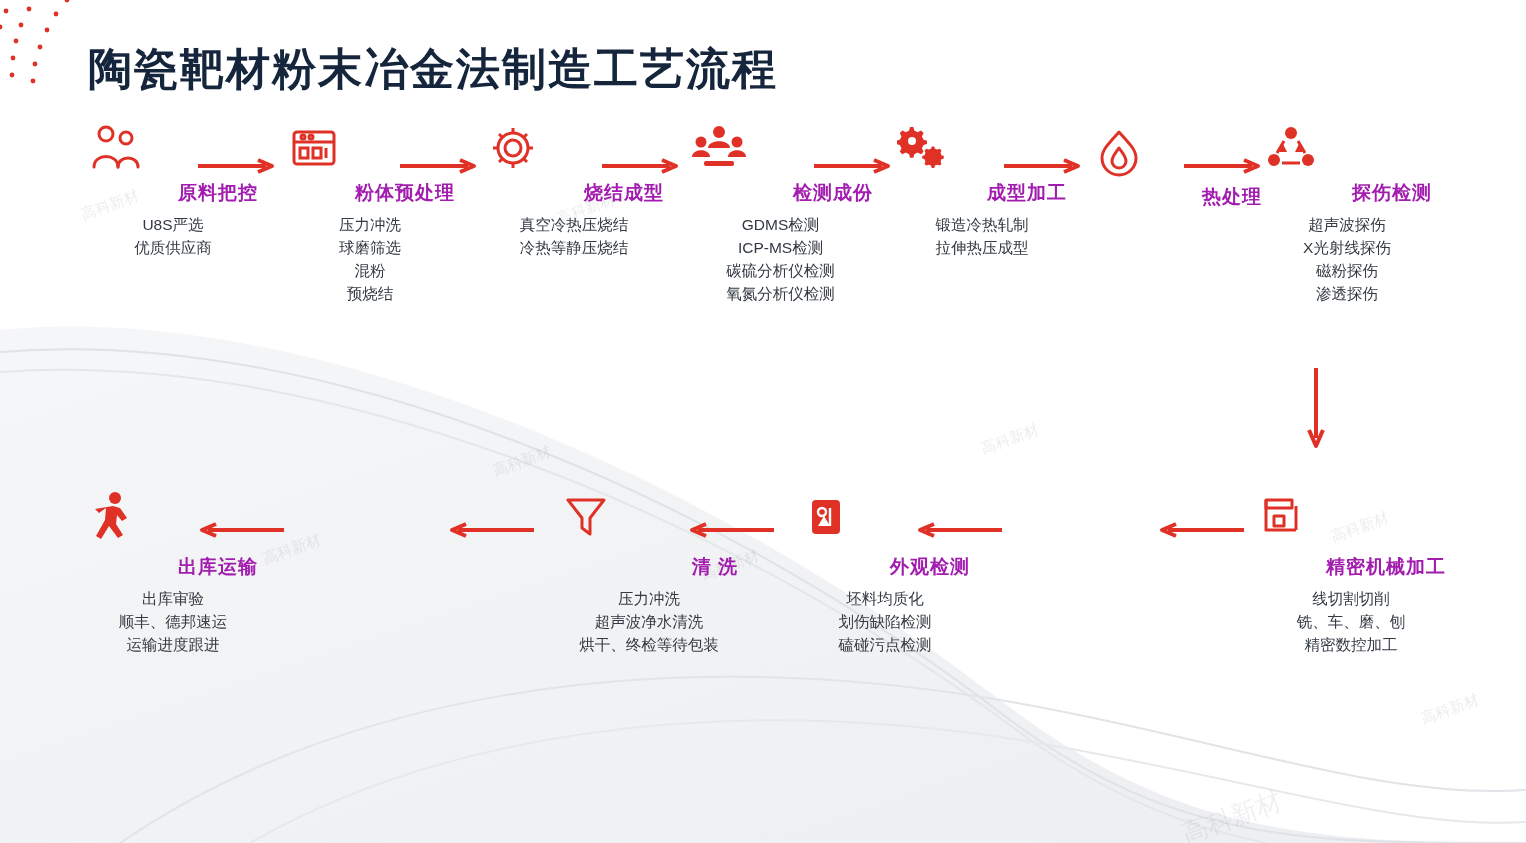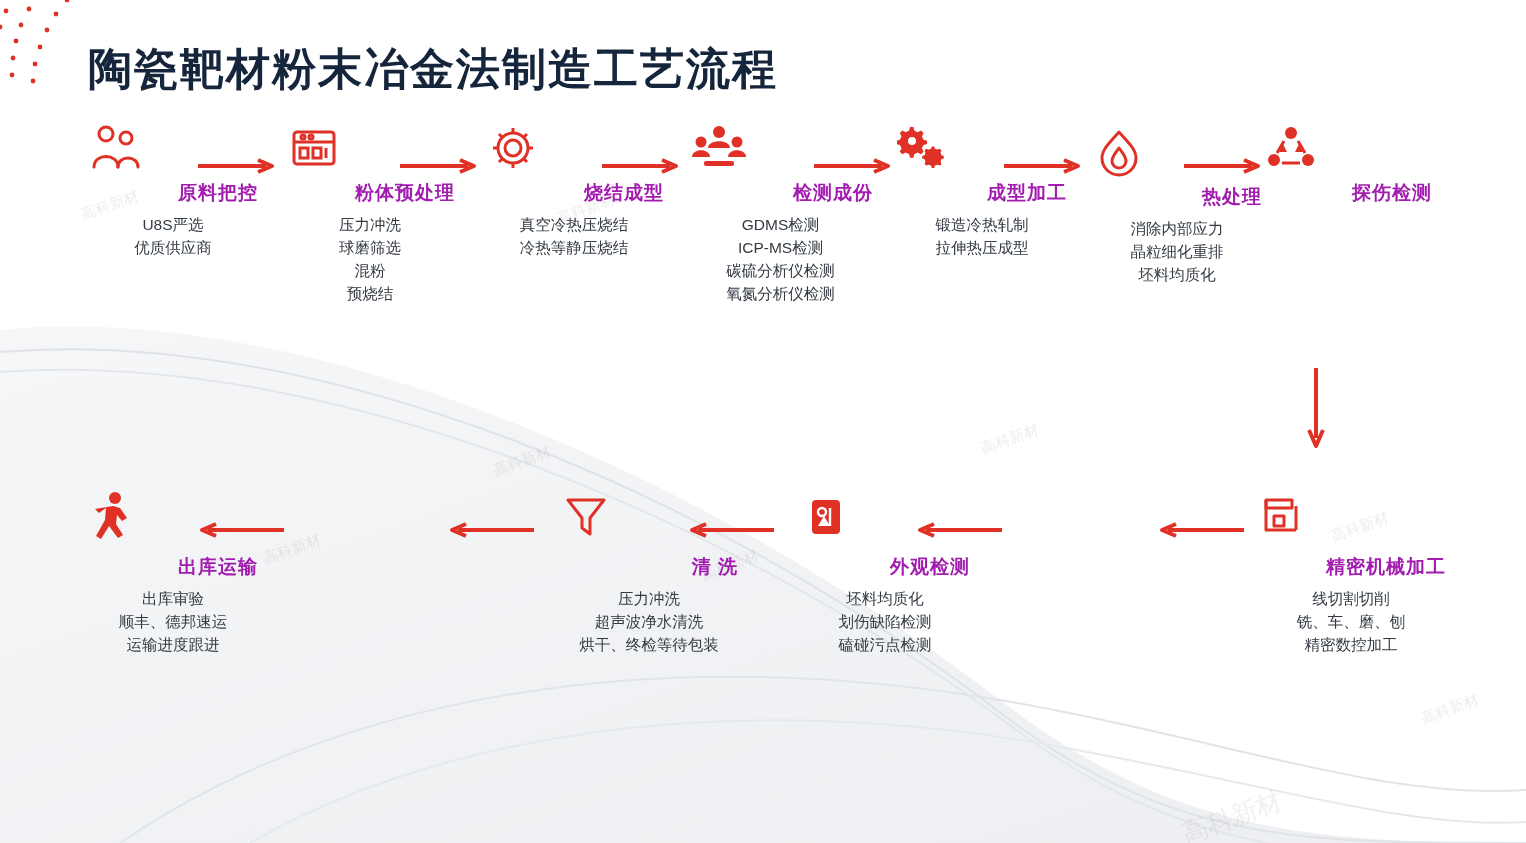--- a/index.html
+++ b/index.html
@@ -287,25 +287,20 @@
   <div class="step" style="left:1092px;top:4px;">
     <div class="icon">
       <svg width="54" height="50" viewBox="0 0 54 50">
         <g fill="none" stroke="#e03127" stroke-width="3" stroke-linejoin="round">
           <path d="M27 4 C16 16 10 22 10 30 a17 17 0 0 0 34 0 C44 22 38 16 27 4 Z"></path>
           <path d="M27 20 C22 27 20 29 20 33 a7 7 0 0 0 14 0 C34 29 32 27 27 20 Z"></path>
         </g>
       </svg>
     </div>
     <div class="title">热处理</div>
-    <div class="lines">
-      <div>消除内部应力</div>
-      <div>晶粒细化重排</div>
-      <div>坯料均质化</div>
-    </div>
   </div>
 
   <div class="arrow" style="left:1182px;top:40px;">
     <svg width="86" height="16" viewBox="0 0 86 16">
         <g stroke="#e03127" stroke-width="4" fill="none">
           <path d="M2 8 H70"></path>
           <path d="M62 2 L76 8 L62 14" stroke-linejoin="round"></path>
         </g>
       </svg>
   </div>
@@ -322,20 +317,26 @@
           <path d="M22 38 h14 v5 h-14 z" opacity="0"></path>
         </g>
         <g fill="none" stroke="#e03127" stroke-width="3">
           <path d="M22 17 L15 29"></path>
           <path d="M36 17 L43 29"></path>
           <path d="M20 39 H38"></path>
         </g>
       </svg>
     </div>
     <div class="title">探伤检测</div>
+    <div class="lines">
+      <div>超声波探伤</div>
+      <div>X光射线探伤</div>
+      <div>磁粉探伤</div>
+      <div>渗透探伤</div>
+    </div>
   </div>
 </div>
 
 <div style="position:absolute;left:1306px;top:366px;">
   <svg width="20" height="90" viewBox="0 0 20 90">
       <g stroke="#e03127" stroke-width="4" fill="none">
         <path d="M10 2 V72"></path>
         <path d="M3 64 L10 80 L17 64" stroke-linejoin="round"></path>
       </g>
     </svg>

